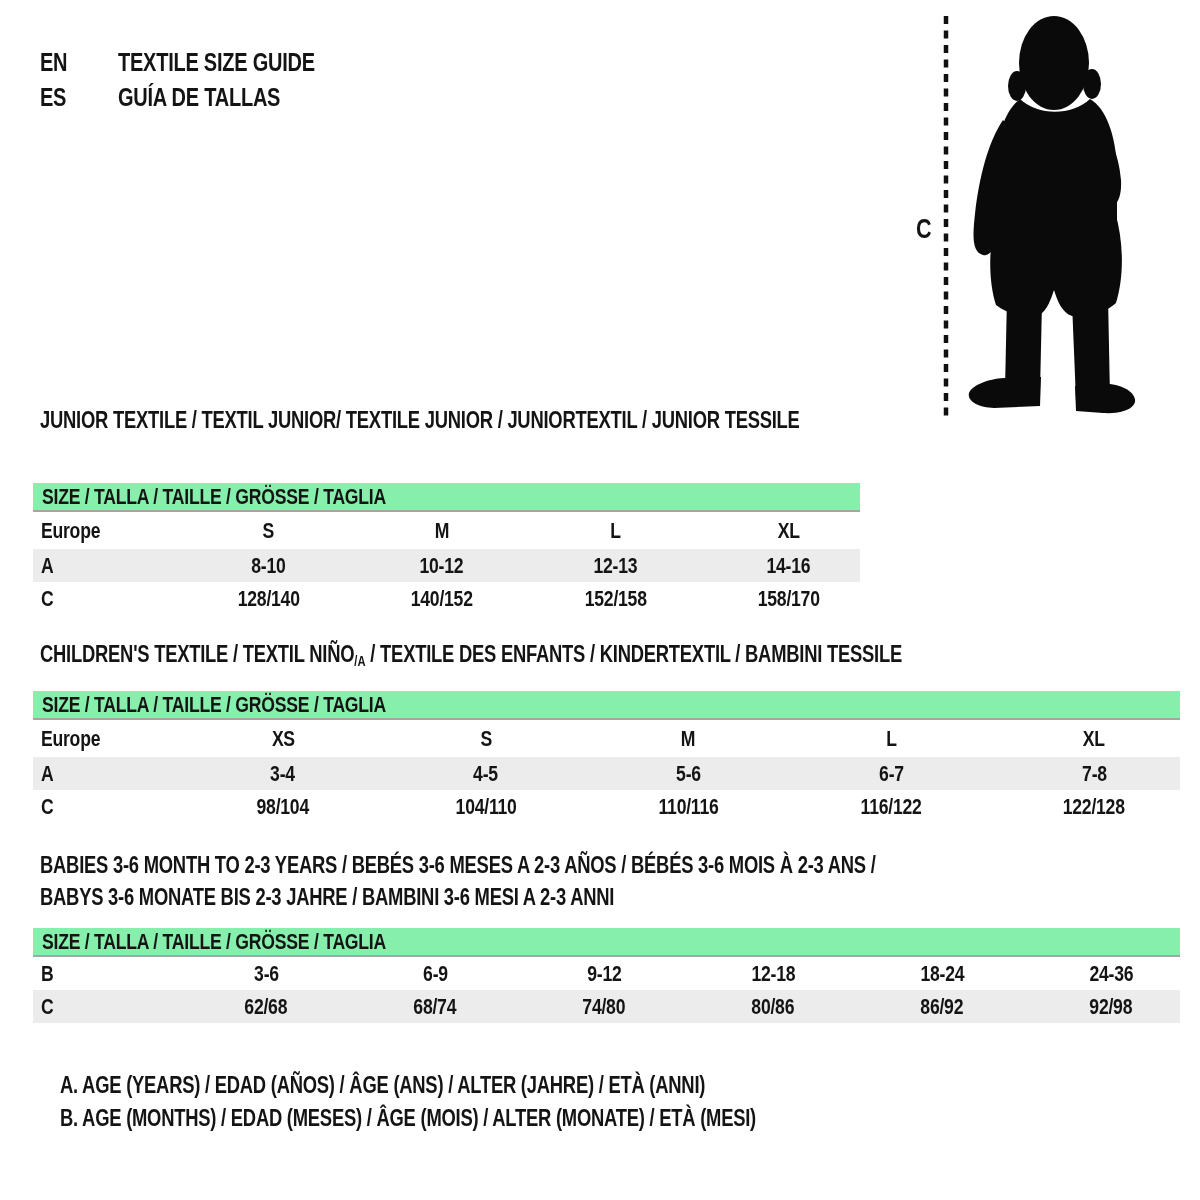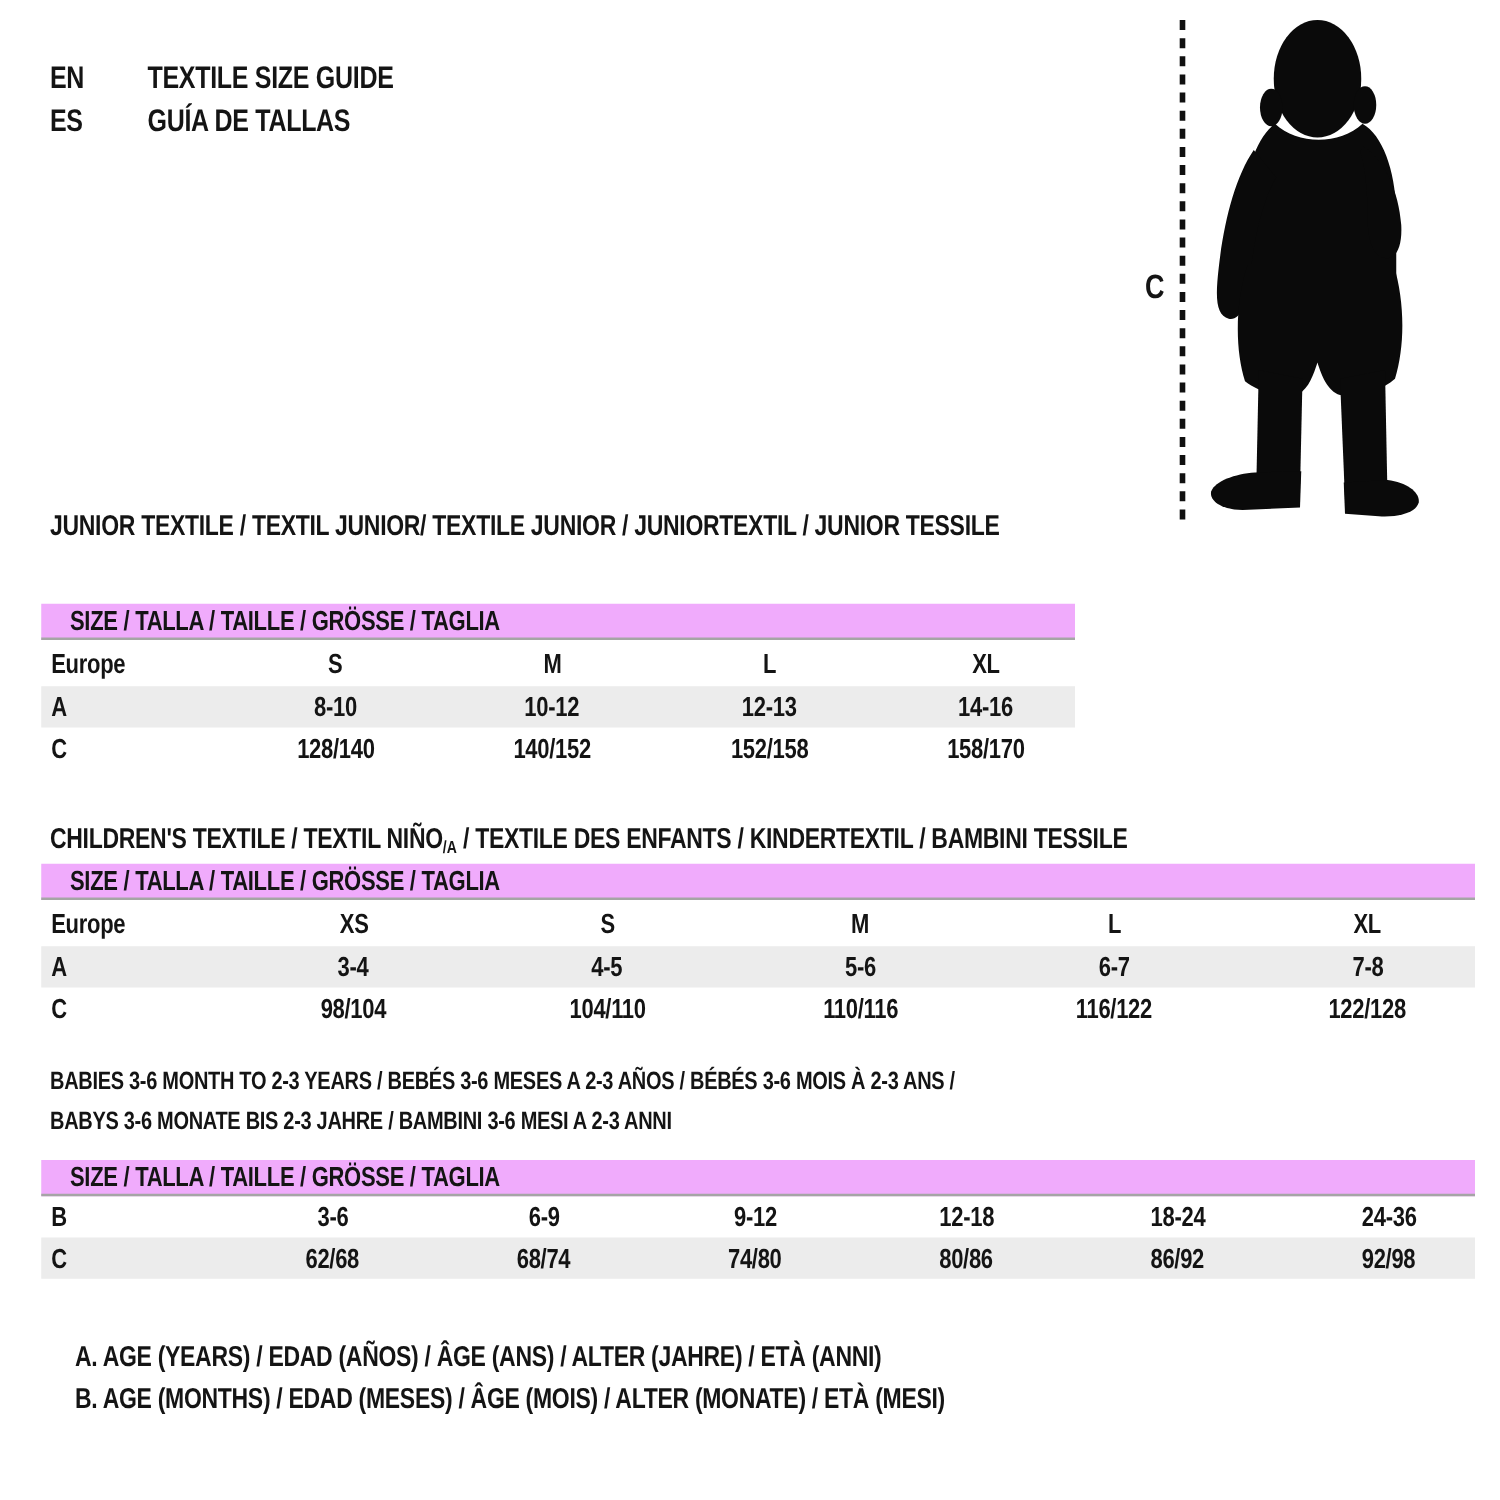--- a/index.html
+++ b/index.html
@@ -17,30 +17,30 @@
   
   .figure{position:absolute;left:895px;top:0;width:305px;height:432px;}
   .c-label{position:absolute;left:916px;top:214px;font-weight:bold;font-size:27px;}
 
   
   .sec-title{position:absolute;left:40px;font-weight:bold;font-size:23px;white-space:nowrap;}
   .subscript{font-size:14px;position:relative;top:4px;letter-spacing:0;}
 
   
   .tbl{position:absolute;left:33px;}
-  .sizebar{background:#f0abfc;border-bottom:2px solid #a5a5a5;height:27px;display:flex;align-items:center;padding-left:23px;font-weight:bold;font-size:22px;}
+  .sizebar{background:#86efac;border-bottom:2px solid #a5a5a5;height:27px;display:flex;align-items:center;padding-left:9px;font-weight:bold;font-size:22px;}
   .trow{display:flex;align-items:center;font-weight:bold;font-size:22px;gap:31px;}
   .trow .cell{flex:1;text-align:center;}
   .trow .label{flex:0 0 125px;text-align:left;padding-left:8px;}
   .r-region{height:37px;font-size:22px;}
   .r-data{height:33px;}
   .r-alt{background:#ececec;}
 
   
-  .multiline{position:absolute;left:40px;font-weight:bold;font-size:20px;}
+  .multiline{position:absolute;left:40px;font-weight:bold;font-size:23px;}
   .multiline .line{height:32px;line-height:32px;}
   .legend-block{position:absolute;left:40px;top:1069px;font-weight:bold;font-size:23px;margin-left:20px;}
   .legend-block .line{height:33px;line-height:33px;}
 </style>
 </head>
 <body>
 
 <div class="lang-block">
   <div class="lang-row">
     <span class="lang-code"><span class="cond">EN</span></span>
@@ -95,21 +95,21 @@
   </div>
   <div class="trow r-data">
     <div class="cell label"><span class="cond">C</span></div>
     <div class="cell"><span class="cond-c">128/140</span></div>
     <div class="cell"><span class="cond-c">140/152</span></div>
     <div class="cell"><span class="cond-c">152/158</span></div>
     <div class="cell"><span class="cond-c">158/170</span></div>
   </div>
 </div>
 
-<div class="sec-title" style="top:641px;margin-top:16px;">
+<div class="sec-title" style="top:641px;">
   <span class="cond"><span>CHILDREN'S TEXTILE / TEXTIL NIÑO</span><span class="subscript">/A</span><span> / TEXTILE DES ENFANTS / KINDERTEXTIL / BAMBINI TESSILE</span></span>
 </div>
 <div class="tbl" style="top:691px;width:1147px;">
   <div class="sizebar">
     <span class="cond">SIZE / TALLA / TAILLE / GRÖSSE / TAGLIA</span>
   </div>
   <div class="trow r-region">
     <div class="cell label"><span class="cond">Europe</span></div>
     <div class="cell"><span class="cond-c">XS</span></div>
     <div class="cell"><span class="cond-c">S</span></div>

